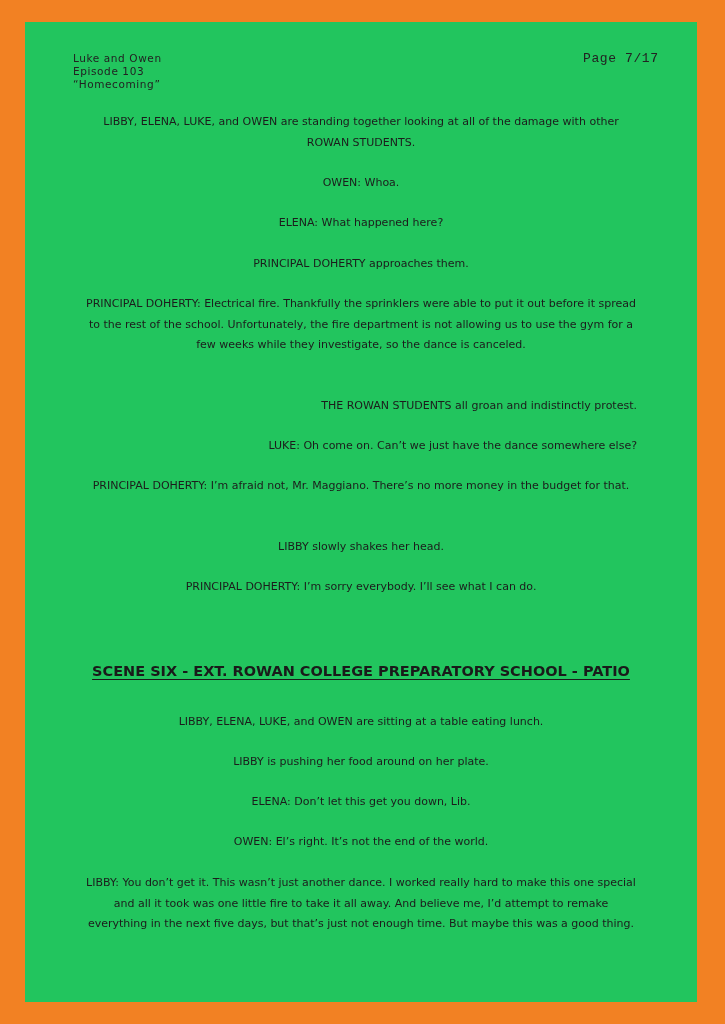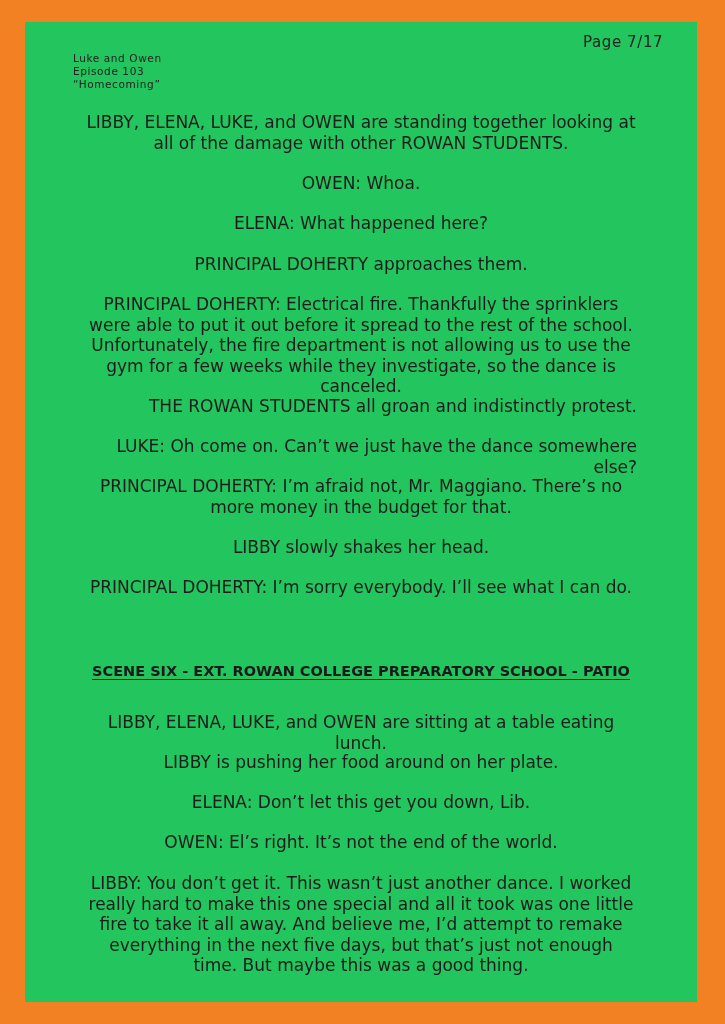--- a/index.html
+++ b/index.html
@@ -29,39 +29,40 @@
       top: 30px;
       font-size: 10.5px;
       line-height: 13px;
       letter-spacing: 0.6px;
       color: #222;
     }
     .header-left div { white-space: nowrap; }
     .header-right {
       position: absolute;
       left: 558px;
-      top: 14px;
-      font-size: 15px;
+      top: 30px;
+      font-size: 13px;
       line-height: 13px;
       letter-spacing: 0.6px;
       color: #222;
       white-space: nowrap;
+      font-family: Liberation Mono, monospace;
     }
     .body {
       position: absolute;
       left: 0;
       top: 0;
       width: 672px;
     }
     .para {
       position: absolute;
       left: 60px;
       width: 552px;
       text-align: center;
-      font-size: 17px;
+      font-size: 11px;
       line-height: 20.5px;
       color: #1c1c1c;
     }
     .scene-heading {
       position: absolute;
       left: 60px;
       width: 552px;
       text-align: center;
       font-size: 14.5px;
       line-height: 23px;

